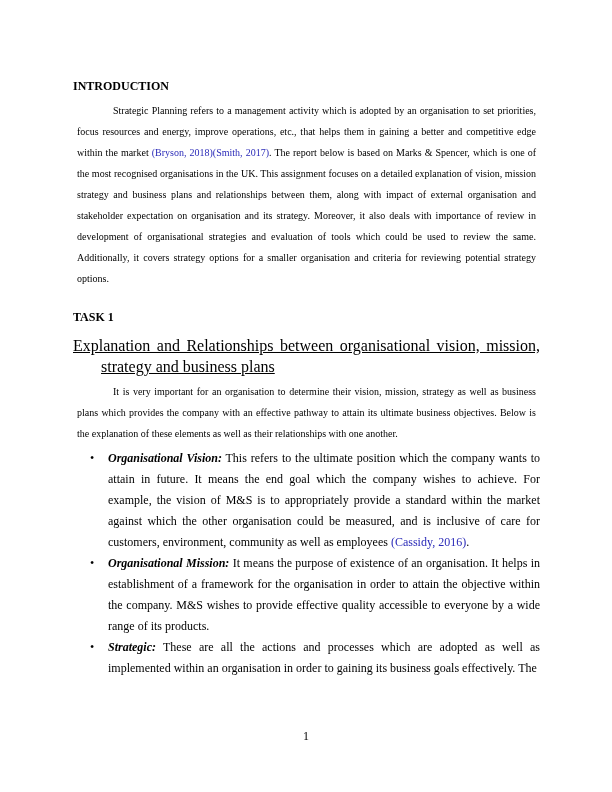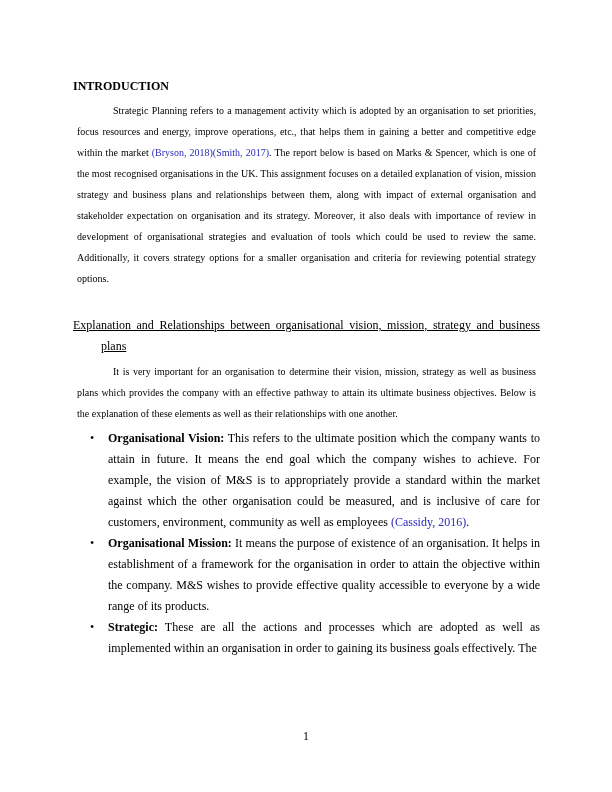--- a/index.html
+++ b/index.html
@@ -5,40 +5,41 @@
   html, body { margin: 0; padding: 0; background: #ffffff; }
   body { width: 612px; height: 792px; position: relative; overflow: hidden;
          font-family: "Liberation Serif", "DejaVu Serif", serif; color: #000; }
   .page { position: absolute; left: 0; top: 0; width: 612px; height: 792px; background: #fff; }
   .content { position: absolute; left: 73px; top: 76px; width: 467px; }
   h1.heading { font-size: 12px; font-weight: bold; margin: 0; line-height: 20px; height: 20px; }
   p.body { font-size: 10px; line-height: 21px; margin: 4px; text-align: justify; text-indent: 36px; }
   .cite { color: #2a2ab8; }
   .gap-task { height: 9px; }
   .task-heading { margin-top: 0; }
-  .subhead { font-size: 12px; line-height: 21px; margin: 8px 0 0 0; text-decoration: underline;
+  .subhead { font-size: 16px; line-height: 21px; margin: 8px 0 0 0; text-decoration: underline;
              text-align: justify; padding-left: 28px; text-indent: -28px; }
   ul.bullets { list-style: none; margin: 0; padding: 0; }
   ul.bullets li { position: relative; padding-left: 35px; font-size: 12px; line-height: 21px;
                   text-align: justify; }
   ul.bullets li .dot { position: absolute; left: 17px; top: 0; font-size: 12px; }
-  ul.bullets li .term { font-weight: bold; }
+  ul.bullets li .term { font-weight: bold; font-style: italic; }
   .page-number { position: absolute; top: 728px; left: 0; width: 612px; text-align: center;
                  font-size: 12px; line-height: 16px; }
 </style>
 </head>
 <body>
 
 <div class="page">
   <div class="content">
 
     <h1 class="heading">INTRODUCTION</h1>
     <p class="body"><span>Strategic Planning refers to a management activity which is adopted by an organisation to set priorities, focus resources and energy, improve operations, etc., that helps them in gaining a better and competitive edge within the market </span><span class="cite">(Bryson, 2018)(Smith, 2017)</span><span>. The report below is based on Marks &amp; Spencer, which is one of the most recognised organisations in the UK. This assignment focuses on a detailed explanation of vision, mission strategy and business plans and relationships between them, along with impact of external organisation and stakeholder expectation on organisation and its strategy. Moreover, it also deals with importance of review in development of organisational strategies and evaluation of tools which could be used to review the same. Additionally, it covers strategy options for a smaller organisation and criteria for reviewing potential strategy options.</span></p>
 
     <div class="gap-task" style="height:14px;"></div>
+    <h1 class="heading task-heading">TASK 1</h1>
 
     <p class="subhead">Explanation and Relationships between organisational vision, mission, strategy and business plans</p>
 
     <p class="body">It is very important for  an organisation to determine their vision, mission, strategy as well as business plans which provides the company with an effective pathway to attain its ultimate business objectives. Below is the explanation of these elements as well as their relationships with one another.</p>
 
     <ul class="bullets">
       <li>
         <span class="dot">•</span><span class="term">Organisational Vision:</span><span> This refers to the ultimate position which the company wants to attain in future. It means the end goal which the company wishes to achieve. For example, the vision of M&amp;S is to appropriately provide a standard within the market against which the other organisation could be measured, and is inclusive of care for customers, environment, community as well as employees </span><span class="cite">(Cassidy, 2016)</span><span>.</span>
       </li>
       <li>

